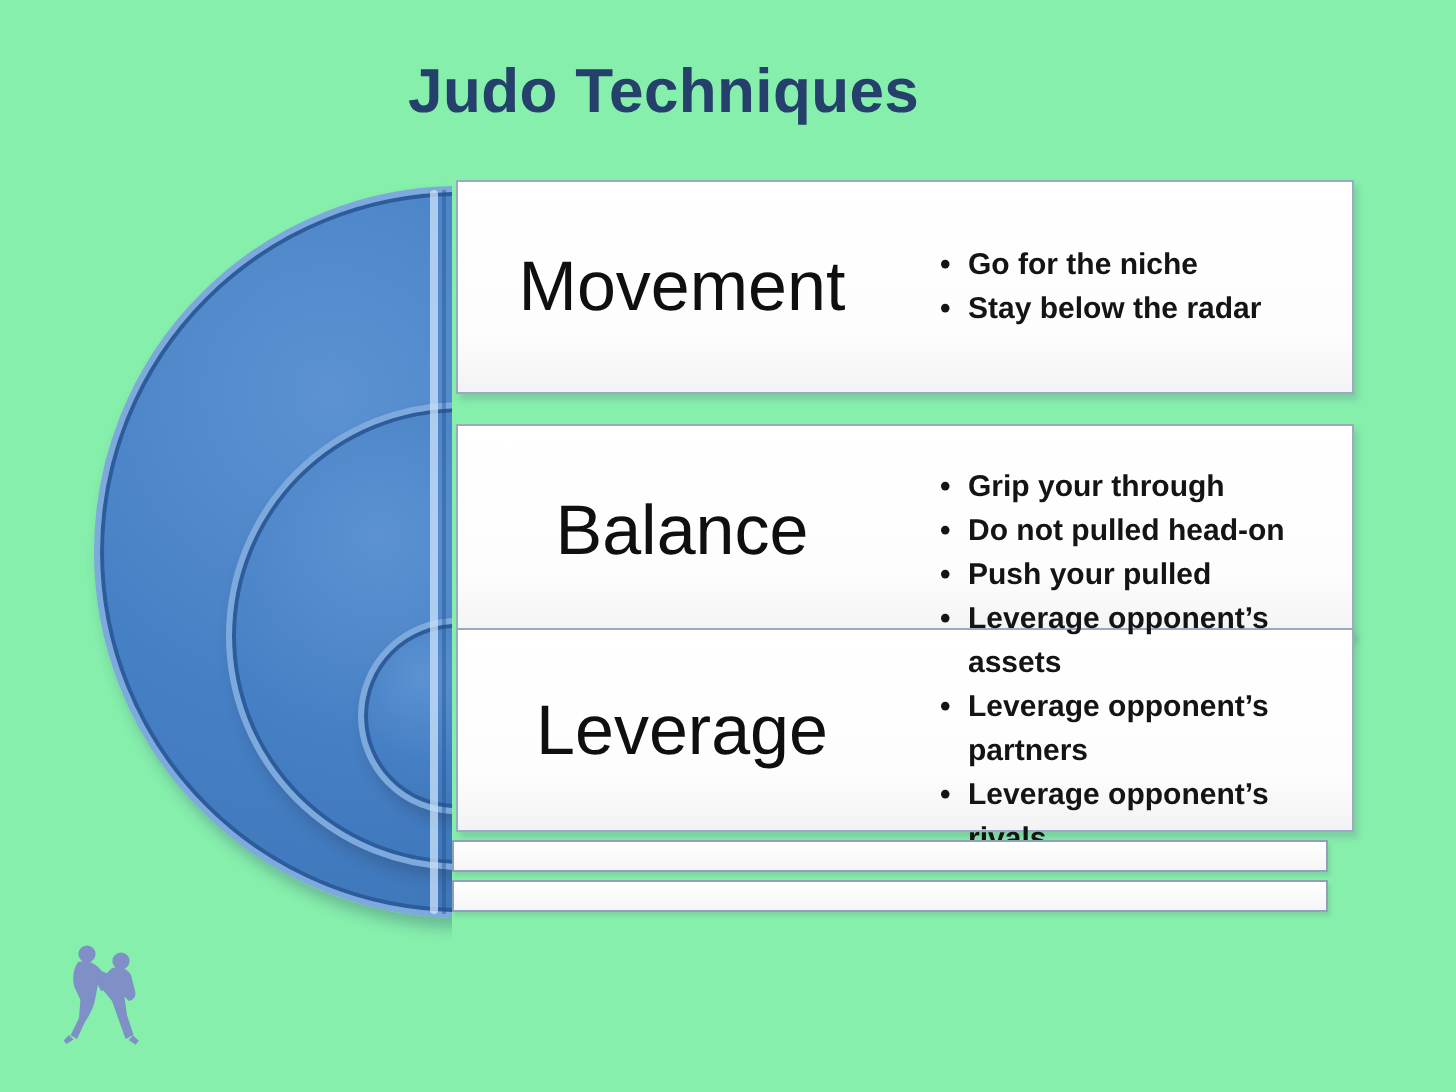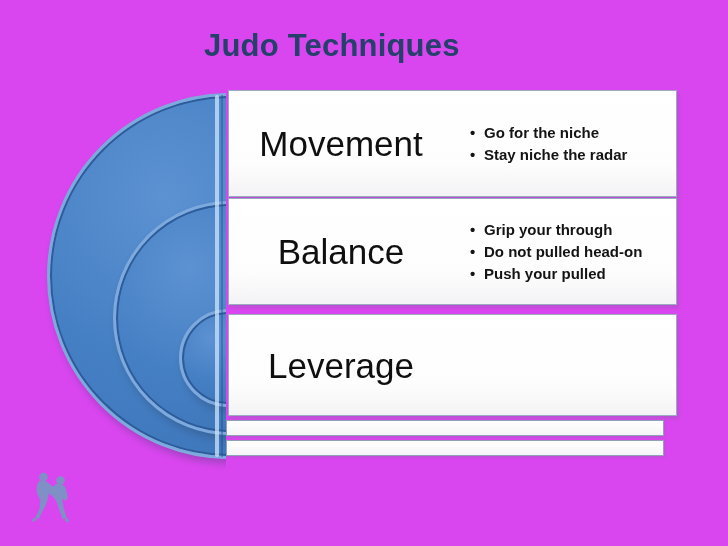--- a/index.html
+++ b/index.html
@@ -5,21 +5,21 @@
   html, body {
     margin: 0; padding: 0;
     width: 728px; height: 546px;
     background: #ffffff;
     overflow: hidden;
     font-family: "Liberation Sans", sans-serif;
   }
   .slide {
     position: relative;
     width: 728px; height: 546px;
-    background: #d946ef;
+    background: #86efac;
   }
   .slide-title {
     position: absolute;
     left: 204px; top: 28px;
     margin: 0;
     font-size: 31px;
     font-weight: 700;
     letter-spacing: 0.2px;
     color: #24406b;
   }
@@ -60,21 +60,21 @@
     left: 228px;
     width: 449px;
     background: linear-gradient(#ffffff 0%, #fdfdfd 70%, #f3f3f5 100%);
     border: 1px solid #9aabbf;
     box-shadow: 2px 3px 3px rgba(100, 110, 130, 0.25);
     box-sizing: border-box;
     display: flex;
     align-items: center;
   }
   .row.r1 { top: 90px;  height: 107px; }
-  .row.r2 { top: 198px; height: 107px; }
+  .row.r2 { top: 212px; height: 107px; }
   .row.r3 { top: 314px; height: 102px; }
   .row-heading {
     flex: 0 0 224px;
     text-align: center;
     font-size: 35px;
     font-weight: 400;
     color: #0f0f0f;
     line-height: 1;
   }
   ul.bullets {
@@ -130,35 +130,40 @@
     <div class="circle c2"></div>
     <div class="circle c3"></div>
     <div class="flat-edge-light"></div>
     <div class="flat-edge-dark"></div>
   </div>
 
   <div class="row r1">
     <div class="row-heading">Movement</div>
     <ul class="bullets">
       <li>Go for the niche</li>
-      <li>Stay niche the radar</li>
+      <li>Stay below the radar</li>
     </ul>
   </div>
 
   <div class="row r2">
     <div class="row-heading">Balance</div>
     <ul class="bullets">
       <li>Grip your through</li>
       <li>Do not pulled head-on</li>
       <li>Push your pulled</li>
     </ul>
   </div>
 
   <div class="row r3">
     <div class="row-heading">Leverage</div>
+    <ul class="bullets">
+      <li>Leverage opponent’s assets</li>
+      <li>Leverage opponent’s partners</li>
+      <li>Leverage opponent’s rivals</li>
+    </ul>
   </div>
 
   <div class="thin-row t1"></div>
   <div class="thin-row t2"></div>
 
   <svg class="judo-logo" viewBox="0 0 50 60" xmlns="http://www.w3.org/2000/svg">
     <g fill="#7e90c5">
 
       <circle cx="17.5" cy="10" r="4.3"></circle>
       <path d="M13 14 Q19 12.5 23 16.5 L28 22 Q30.5 25 27.5 27.2 L23 25 L21.5 33

